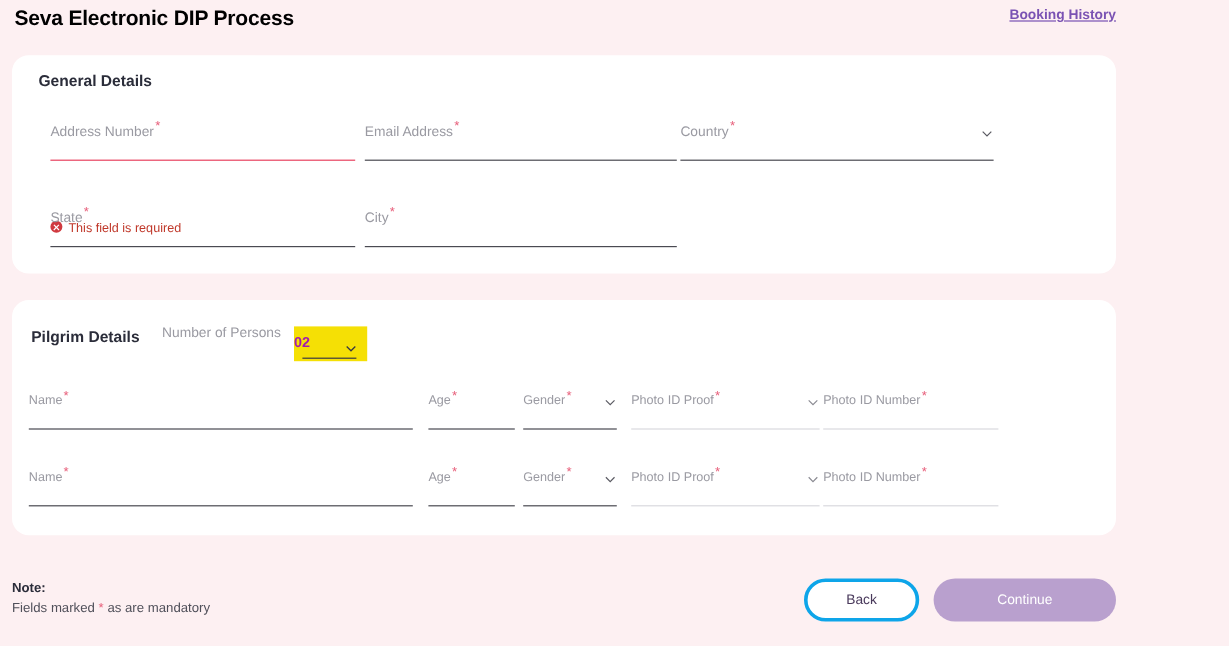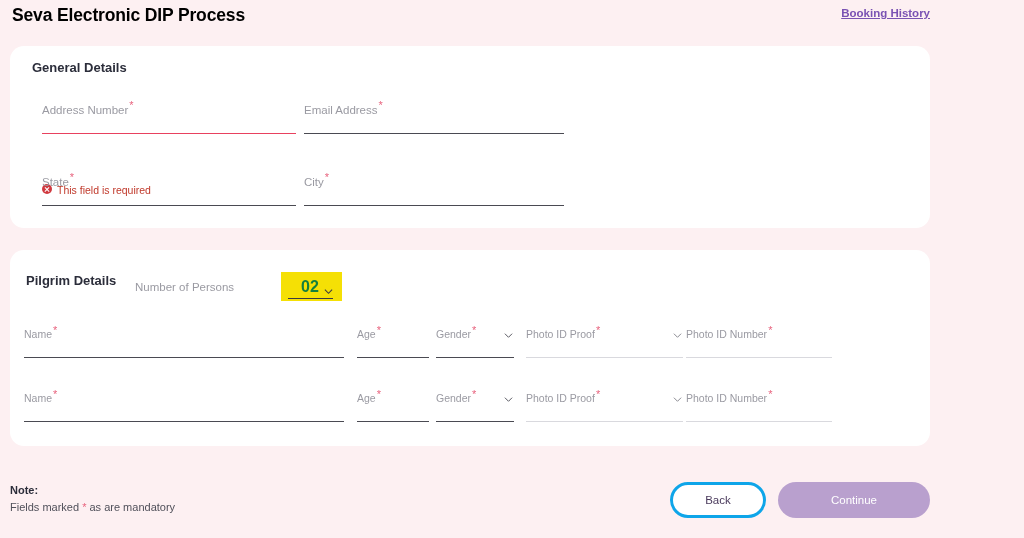--- a/index.html
+++ b/index.html
@@ -129,42 +129,41 @@
   }
   .error-icon::before { transform: rotate(45deg); }
   .error-icon::after  { transform: rotate(-45deg); }
 
   
   .persons-wrap {
     position: absolute;
     left: 125px;
     top: 22px;
     display: flex;
-    align-items: center;
-    gap: 36px;
+    align-items: flex-start;
   }
   .persons-label {
     font-size: 11.5px;
     color: #9a9aa2;
     margin-right: 11px;
   }
   .persons-select {
     background: #f5e005;
     width: 61px;
     height: 29px;
     position: relative;
     cursor: pointer;
   }
   .persons-value {
     position: absolute;
-    left: 20px;
+    left: 0;
     top: 6px;
-    font-size: 16px;
-    font-weight: bold;
-    color: #15803d;
+    font-size: 12px;
+    font-weight: bold;
+    color: #a21caf;
   }
   .persons-chev {
     position: absolute;
     right: 9px;
     top: 10px;
     width: 9px;
     height: 9px;
   }
   .persons-underline {
     position: absolute;
@@ -238,20 +237,29 @@
   <div class="error-msg" style="left:32px; top:138px;">
     <span class="error-icon"></span>
     <span>This field is required</span>
   </div>
 
   <div class="field" style="left:294px; top:58px; width:260px;">
     <span class="flabel"><span>Email Address</span><span class="req">*</span></span>
     <div class="underline"></div>
   </div>
 
+  <div class="field" style="left:557px; top:58px; width:261px;">
+    <span class="flabel"><span>Country</span><span class="req">*</span></span>
+    <span class="chev">
+      <svg viewBox="0 0 10 10">
+          <path d="M1 3 L5 7 L9 3" fill="none" stroke="#5a5a62" stroke-width="1.1"></path>
+        </svg>
+    </span>
+    <div class="underline"></div>
+  </div>
 
   <div class="field" style="left:32px; top:130px; width:254px;">
     <span class="flabel"><span>State</span><span class="req">*</span></span>
     <div class="underline"></div>
   </div>
 
   <div class="field" style="left:294px; top:130px; width:260px;">
     <span class="flabel"><span>City</span><span class="req">*</span></span>
     <div class="underline"></div>
   </div>

